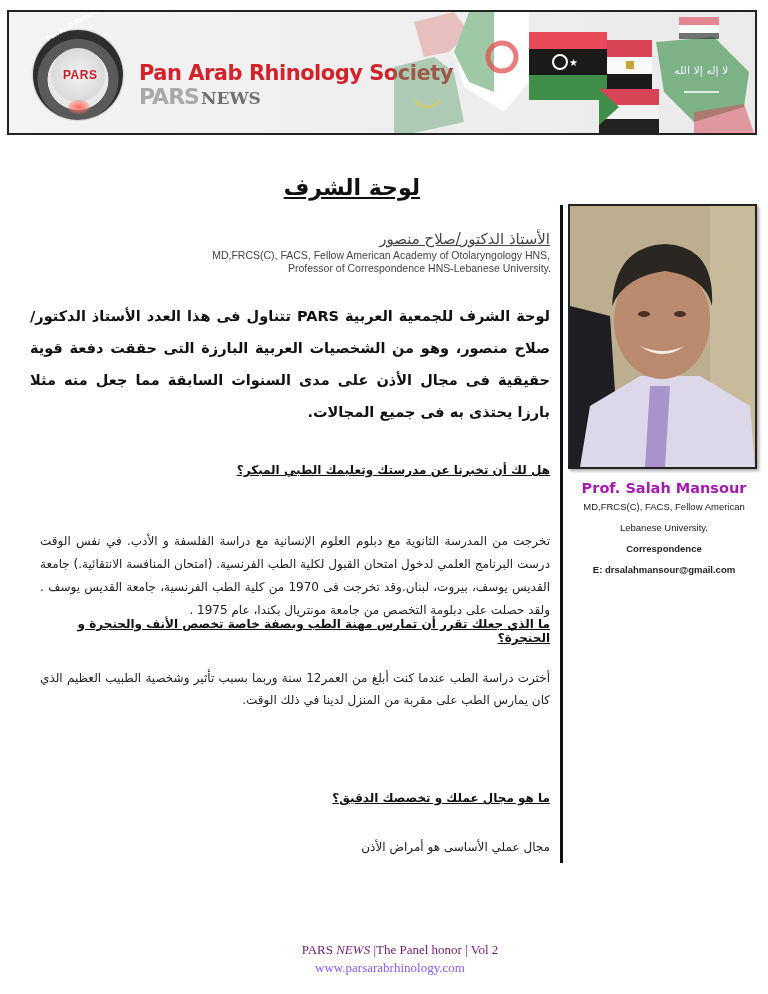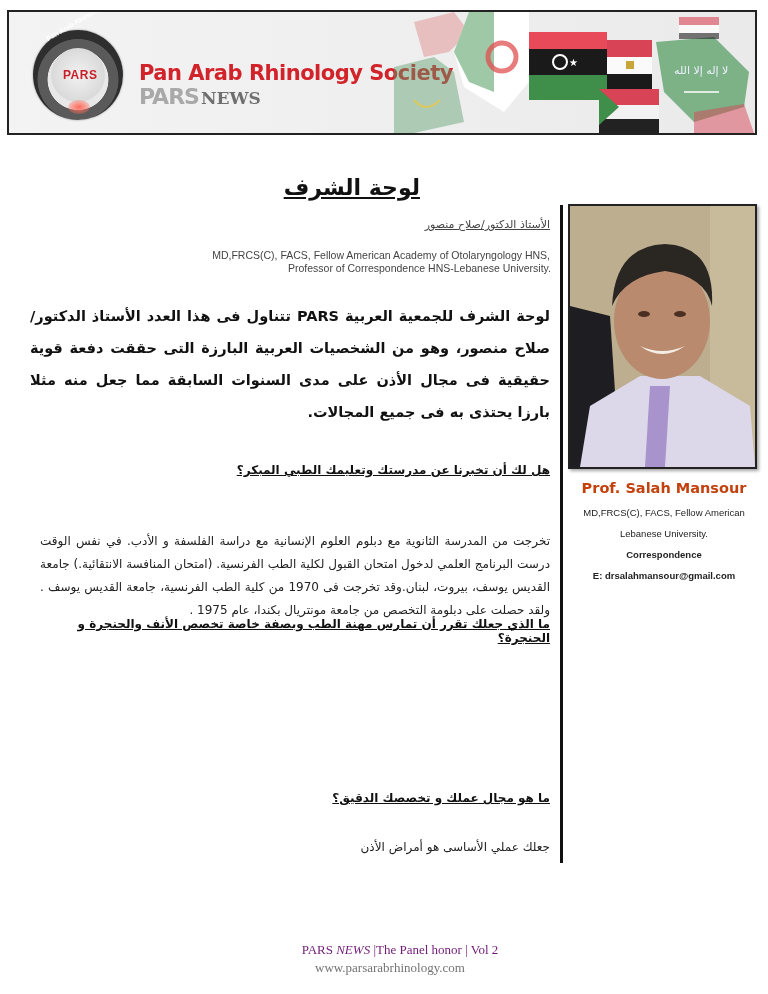--- a/index.html
+++ b/index.html
@@ -17,49 +17,49 @@
   .pars-word { font:bold 22px "DejaVu Sans", sans-serif; color:#a9a9a9; letter-spacing:-1px; }
   .news-word { font:bold 17px "DejaVu Serif", serif; color:#6f6f6f; margin-left:2px; }
 
   .map { position:absolute; left:385px; top:0; width:365px; height:121px; }
 
   
   .page-title { position:absolute; left:240px; top:175px; width:180px; text-align:right; direction:rtl; font:bold 22px "DejaVu Sans", sans-serif; text-decoration:underline; }
 
   .vrule { position:absolute; left:560px; top:205px; width:3px; height:658px; background:#111; }
 
-  .honoree-ar { position:absolute; left:300px; top:218px; width:250px; text-align:right; direction:rtl; font-size:11px; color:#444; text-decoration:underline; }
+  .honoree-ar { position:absolute; left:300px; top:230px; width:250px; text-align:right; direction:rtl; font-size:15px; color:#444; text-decoration:underline; }
   .cred1 { position:absolute; left:160px; top:249px; width:390px; text-align:right; font:10.5px "Liberation Sans", sans-serif; color:#444; }
   .cred2 { position:absolute; left:160px; top:262px; width:391px; text-align:right; font:10.5px "Liberation Sans", sans-serif; color:#444; }
 
   .intro { position:absolute; left:30px; top:300px; width:520px; text-align:justify; text-align-last:right; direction:rtl; font:bold 14.5px "DejaVu Sans", sans-serif; line-height:32px; }
 
   .q { position:absolute; direction:rtl; text-align:right; font:bold 12px "DejaVu Sans", sans-serif; text-decoration:underline; }
   .q1 { left:150px; top:463px; width:400px; }
   .q2 { left:40px; top:617px; width:510px; }
   .q3 { left:300px; top:791px; width:250px; }
 
   .ans { position:absolute; direction:rtl; text-align:justify; text-align-last:right; font:12px "DejaVu Sans", sans-serif; color:#222; }
   .a1 { left:40px; top:490px; width:510px; line-height:23px;margin-top:40px; }
   .a2 { left:40px; top:667px; width:510px; line-height:22px; }
   .a3 { left:300px; top:840px; width:250px; text-align:right; }
 
   
   .photo { position:absolute; left:568px; top:204px; width:189px; height:265px; border:2px solid #222; box-sizing:border-box; overflow:hidden; background:linear-gradient(90deg,#b9ad8e 0%,#c2b695 70%,#cabd9e 100%); box-shadow:2px 2px 3px rgba(0,0,0,0.35); }
   .photo svg { display:block; }
 
   .sidebar { position:absolute; left:568px; top:480px; width:192px; text-align:center; font:9.5px "Liberation Sans", sans-serif; color:#222; }
-  .prof-name { font:bold 14.5px "DejaVu Sans", sans-serif; color:#c2410c; margin-bottom:6px; }
+  .prof-name { font:bold 14.5px "DejaVu Sans", sans-serif; color:#a21caf; margin-bottom:0; }
   .side-line { line-height:21px; }
   .corr { font-weight:bold; line-height:21px; }
   .email { font-weight:bold; line-height:21px; }
 
   .footer1 { position:absolute; left:200px; top:942px; width:400px; text-align:center; font:13px "Liberation Serif", serif; color:#701a75; }
   .footer1 i { font-style:italic; }
-  .footer2 { position:absolute; left:200px; top:960px; width:380px; text-align:center; font:13px "Liberation Serif", serif; color:#737373; }
+  .footer2 { position:absolute; left:200px; top:960px; width:380px; text-align:center; font:13px "Liberation Serif", serif; color:#8b5cf6; }
 </style>
 </head>
 <body>
 
 <div class="banner">
   <div class="logo">
     <div class="logo-inner"></div>
     <span class="logo-ring-text">Pan Arab Rhinology Society</span>
     <span class="logo-pars">PARS</span>
     <div class="logo-flare"></div>
@@ -116,24 +116,25 @@
 <div class="cred1">MD,FRCS(C), FACS, Fellow American Academy of Otolaryngology HNS,</div>
 <div class="cred2">Professor of Correspondence HNS-Lebanese University.</div>
 
 <div class="intro">لوحة الشرف للجمعية العربية    PARS تتناول فى هذا العدد الأستاذ الدكتور/صلاح منصور، وهو من الشخصيات العربية البارزة التى حققت دفعة قوية حقيقية فى مجال الأذن على مدى السنوات السابقة مما جعل منه مثلا بارزا يحتذى به فى جميع المجالات.</div>
 
 <div class="q q1">هل لك أن تخبرنا عن مدرستك وتعليمك الطبي المبكر؟</div>
 <div class="ans a1">تخرجت من المدرسة الثانوية مع دبلوم العلوم الإنسانية مع دراسة الفلسفة و الأدب. في نفس الوقت درست البرنامج العلمي لدخول امتحان القبول لكلية الطب الفرنسية. (امتحان المنافسة الانتقائية.) جامعة القديس يوسف، بيروت، لبنان.وقد تخرجت فى    1970 من كلية الطب الفرنسية، جامعة القديس يوسف .  ولقد  حصلت على دبلومة التخصص من جامعة مونتريال بكندا، عام      1975 .</div>
 
 <div class="q q2">ما الذي جعلك تقرر أن تمارس مهنة الطب وبصفة خاصة تخصص الأنف والحنجرة و الحنجرة؟</div>
 <div class="ans a2">
+  <div>أخترت دراسة الطب عندما كنت أبلغ من العمر12 سنة وربما بسبب تأثير وشخصية الطبيب العظيم الذي كان يمارس الطب على مقربة من المنزل لدينا في ذلك الوقت.</div>
 </div>
 
 <div class="q q3">ما هو مجال عملك و تخصصك الدقيق؟</div>
-<div class="ans a3">جعلك عملي الأساسى هو أمراض الأذن</div>
+<div class="ans a3">مجال عملي الأساسى هو أمراض الأذن</div>
 
 <div class="photo">
   <svg width="185" height="261" viewBox="0 0 185 261">
     <rect x="0" y="0" width="185" height="261" fill="#bcae8f"></rect>
     <rect x="140" y="0" width="45" height="261" fill="#c8bb9c"></rect>
     <path d="M0 100 L40 110 L50 261 L0 261 Z" fill="#1e1e22"></path>
     <path d="M10 261 L20 200 L70 170 L130 170 L180 200 L185 261 Z" fill="#dcd8ea"></path>
     <path d="M80 180 L100 180 L95 261 L75 261 Z" fill="#a893cc"></path>
     <ellipse cx="92" cy="115" rx="48" ry="58" fill="#b98a6e"></ellipse>
     <path d="M42 100 Q45 40 95 38 Q145 40 142 100 Q135 70 95 65 Q55 70 42 100 Z" fill="#2a2622"></path>

